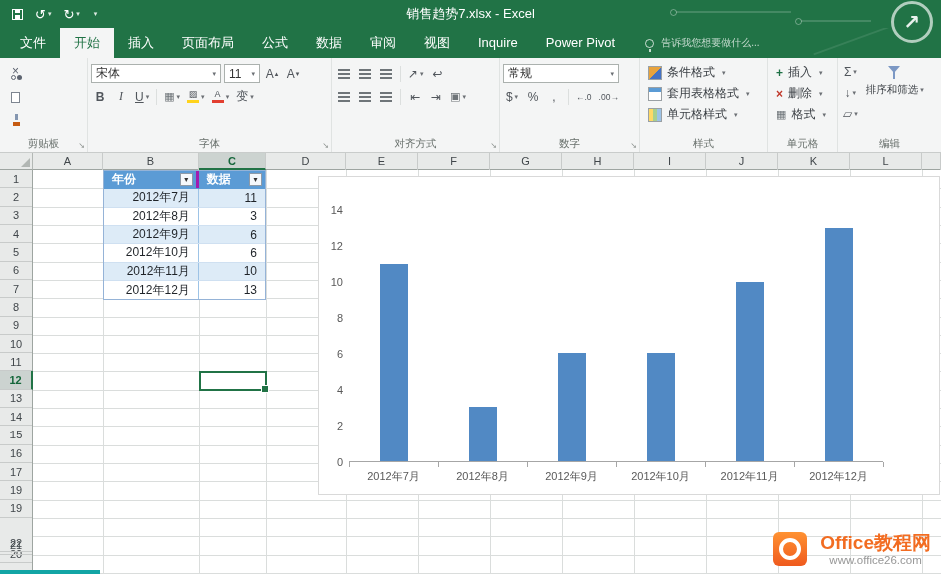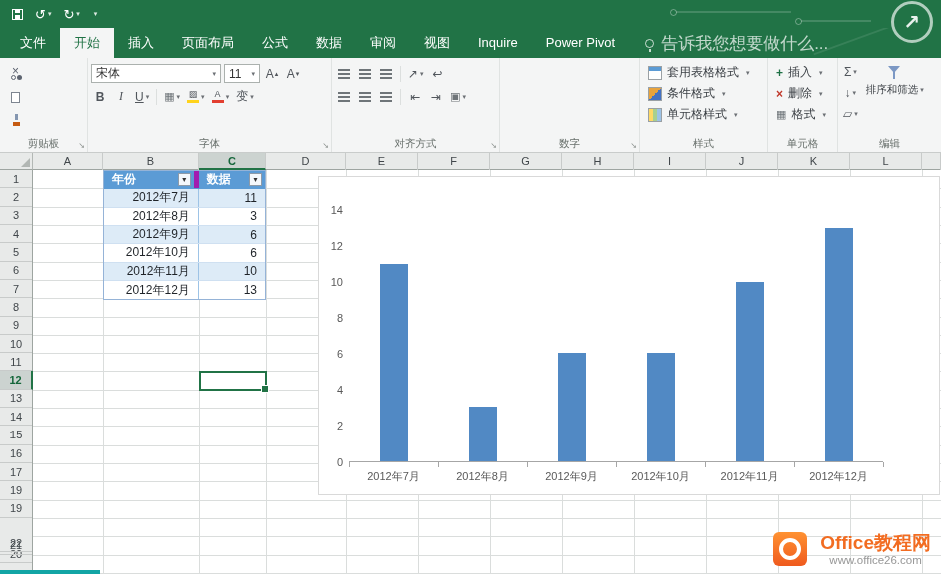--- a/index.html
+++ b/index.html
@@ -19,21 +19,21 @@
   .decor-circuit::before{content:"";position:absolute;left:-6px;top:-2px;width:5px;height:5px;border:1px solid rgba(255,255,255,.35);border-radius:50%}
   .c1{right:150px;top:11px;width:115px;height:2px}
   .c2{right:70px;top:20px;width:70px;height:2px}
   .emblem{position:absolute;right:8px;top:1px;width:42px;height:42px;border:3px solid rgba(255,255,255,.65);border-radius:50%;display:flex;align-items:center;justify-content:center;font-size:20px;font-weight:bold;color:rgba(255,255,255,.9)}
 
   
   .tabrow{position:relative;height:30px;background:#217346;display:flex;align-items:stretch;padding-left:6px}
   #tabs{display:flex}
   .tab{color:#ffffff;font-size:13px;line-height:30px;padding:0 14px;white-space:nowrap}
   .tab.active{background:#f4f5f5;color:#217346}
-  .tellme{display:flex;align-items:center;margin-left:16px;color:rgba(255,255,255,.72);font-size:17px}
+  .tellme{display:flex;align-items:center;margin-left:16px;color:rgba(255,255,255,.72);font-size:10px}
   .bulb{position:relative;width:9px;height:9px;border:1px solid rgba(255,255,255,.75);border-radius:50%;margin-right:7px}
   .bulb::after{content:"";position:absolute;left:2.5px;top:9px;width:2px;height:3px;background:rgba(255,255,255,.75)}
   .c3{position:absolute;right:40px;top:10px;width:90px;height:2px;background:rgba(255,255,255,.1);transform:rotate(-20deg)}
 
   
   .ribbon{height:95px;background:#f4f5f5;display:flex;border-bottom:1px solid #c9cccb}
   .rgroup{position:relative;height:100%;border-right:1px solid #e0e3e2;padding:4px 3px 16px}
   .gbody{height:100%}
   .gbody.row{display:flex;align-items:flex-start}
   .gbody.col{display:flex;flex-direction:column}
@@ -94,21 +94,21 @@
   .hline{position:absolute;height:1px;background:#dadddc}
 
   
   .xl-table{position:absolute;border:1px solid #95b3d7;background:#fff}
   .trow{display:flex;border-bottom:1px solid #cfe0f1}
   .trow:last-child{border-bottom:none}
   .trow.band{background:#ddebf7}
   .trow.thead{background:#5b9bd5;border-bottom:1px solid #5b9bd5}
   .tcell{height:100%;display:flex;align-items:center;font-size:12px;color:#1f2328}
   .tcell:first-child{border-right:1px solid #9dc3e6}
-  .thead .tcell:first-child{border-right:5px solid #a21caf}
+  .thead .tcell:first-child{border-right:3px solid #a21caf}
   .th{position:relative;color:#fff;font-weight:bold;padding-left:8px}
   .filter-btn{position:absolute;right:3px;top:2px;width:13px;height:13px;background:#f4f8fc;border:1px solid #8d9aa8;font-size:8px;color:#333;display:flex;align-items:center;justify-content:center}
   .tdata{justify-content:flex-end;padding-right:8px}
 
   
   #selection{position:absolute;border:2px solid #217346;z-index:5}
   #selection::after{content:"";position:absolute;right:-4px;bottom:-4px;width:6px;height:6px;background:#217346;border:1px solid #fff}
 
   
   .chart{position:absolute;left:318px;top:23px;width:622px;height:319px;background:#fff;border:1px solid #d9d9d9;z-index:4}
@@ -139,20 +139,21 @@
     <div class="qat">
       <span class="qat-btn">
           <span class="save-icon"></span>
         </span>
       <span class="qat-btn">↺<span class="dd-w">▾</span></span>
       <span class="qat-btn">↻<span class="dd-w">▾</span></span>
       <span class="qat-btn">
           <span class="dd-w">▾</span>
         </span>
     </div>
+    <div class="wtitle">销售趋势7.xlsx - Excel</div>
     <span class="decor-circuit c1"></span>
     <span class="decor-circuit c2"></span>
     <div class="emblem">
         <span>↗</span>
       </div>
   </div>
 
   <div class="tabrow">
     <div id="tabs">
         <div class="tab">文件</div>
@@ -276,34 +277,57 @@
               <span class="grid-ico">▣</span>
               <span class="dd">▾</span>
             </span>
         </div>
       </div>
       <div class="glabel"><span>对齐方式</span></div>
       <span class="launcher">↘</span>
     </div>
 
     <div class="rgroup" style="width:140px">
+      <div class="gbody col">
+        <div class="rrow">
+          <span class="combo w116">
+              <span>常规</span>
+              <span class="dd">▾</span>
+            </span>
+        </div>
+        <div class="rrow">
+          <span class="sbtn">
+              <span>$</span>
+              <span class="dd">▾</span>
+            </span>
+          <span class="sbtn">
+              <span>%</span>
+            </span>
+          <span class="sbtn">
+              <span>,</span>
+            </span>
+          <span class="vsep"></span>
+          <span class="sbtn tinytxt">←.0</span>
+          <span class="sbtn tinytxt">.00→</span>
+        </div>
+      </div>
       <div class="glabel"><span>数字</span></div>
       <span class="launcher">↘</span>
     </div>
 
     <div class="rgroup" style="width:128px">
       <div class="gbody col">
         <div class="stylerow">
+            <span class="cf-icon"></span>
+            <span>条件格式</span>
+            <span class="dd">▾</span>
+          </div>
+        <div class="stylerow">
             <span class="fat-icon"></span>
             <span>套用表格格式</span>
-            <span class="dd">▾</span>
-          </div>
-        <div class="stylerow">
-            <span class="cf-icon"></span>
-            <span>条件格式</span>
             <span class="dd">▾</span>
           </div>
         <div class="stylerow">
             <span class="cs-icon"></span>
             <span>单元格样式</span>
             <span class="dd">▾</span>
           </div>
       </div>
       <div class="glabel"><span>样式</span></div>
     </div>

